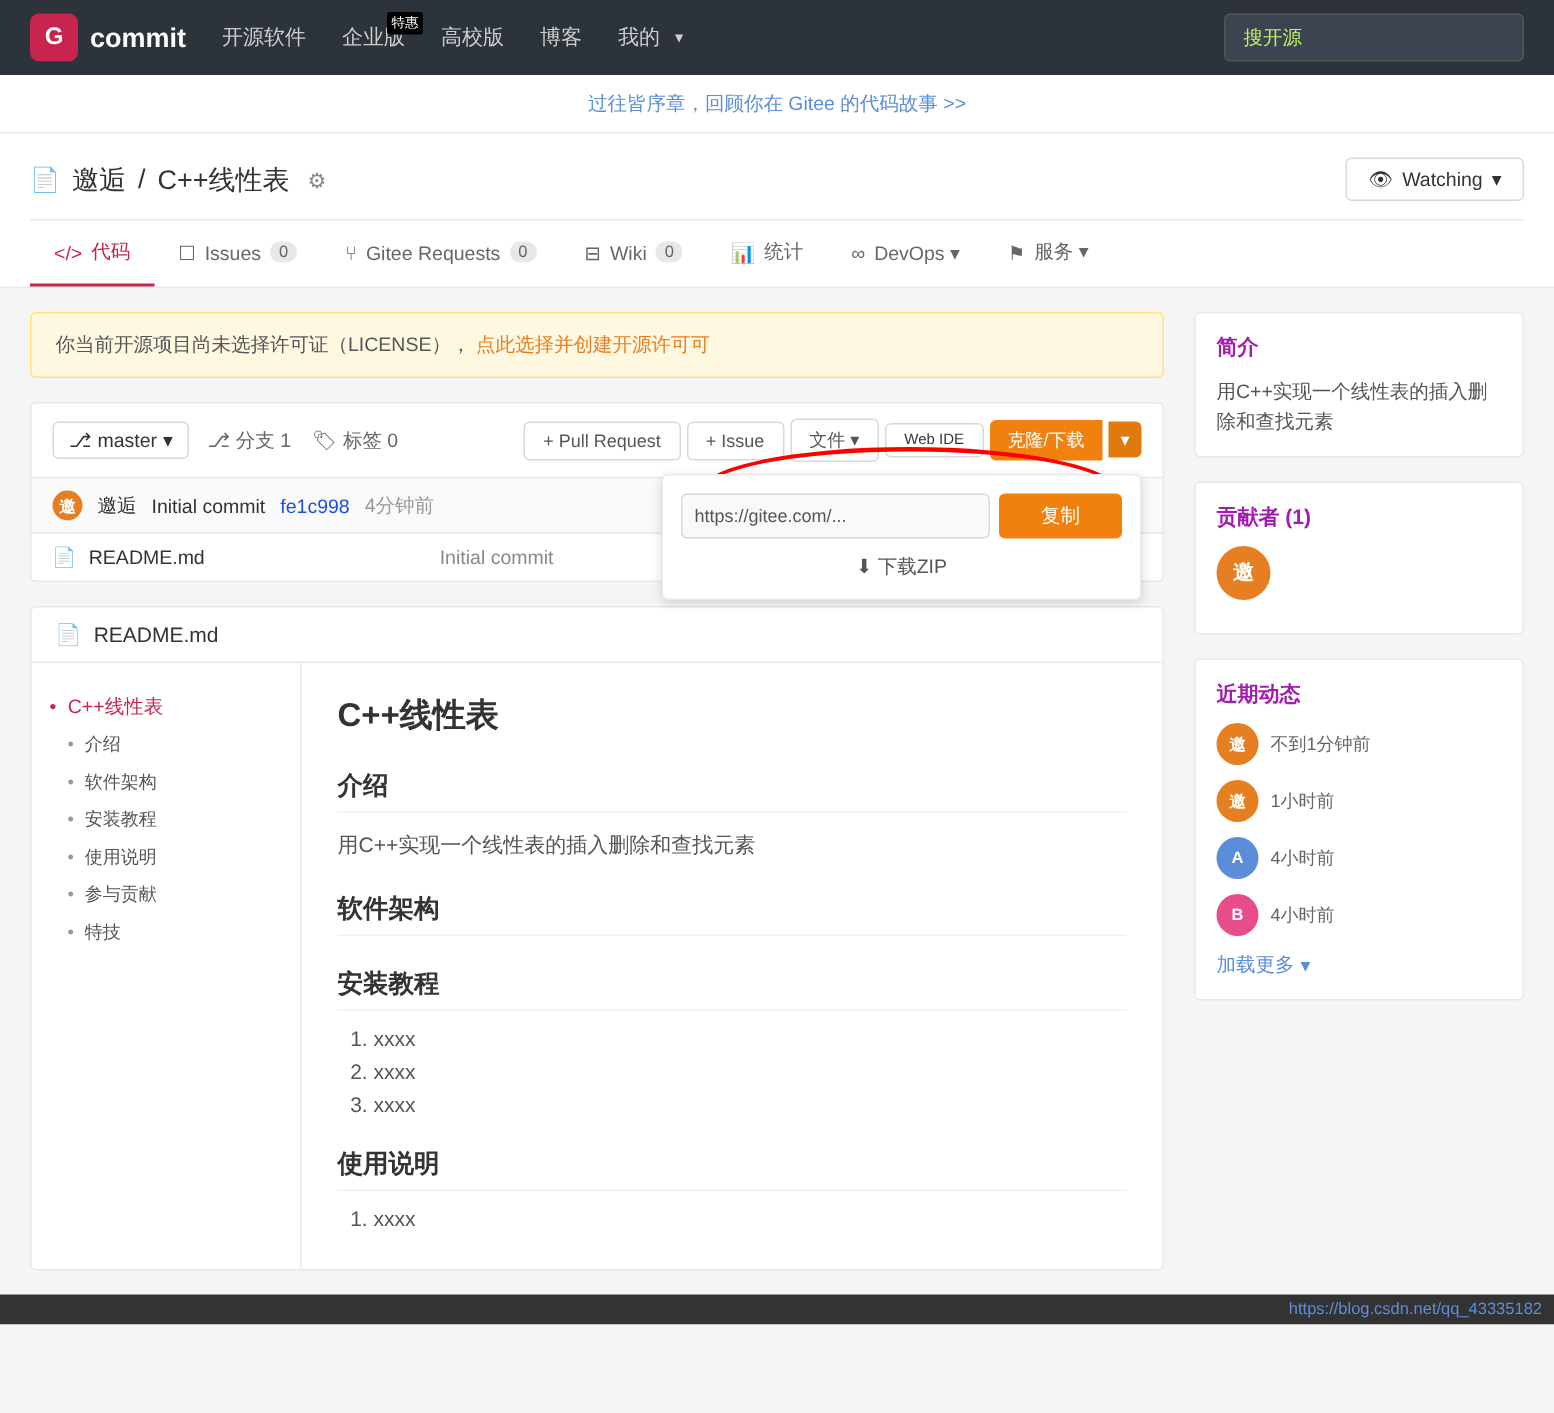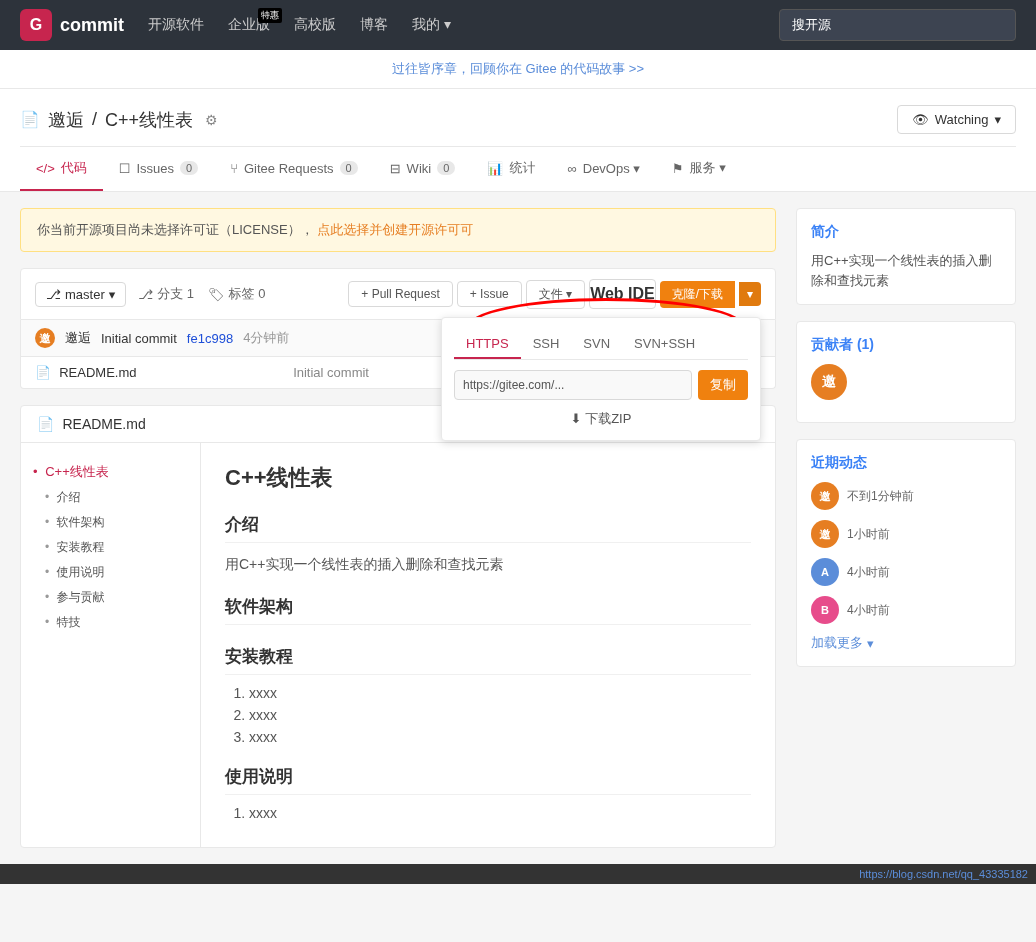--- a/index.html
+++ b/index.html
@@ -32,39 +32,40 @@
       justify-content: center;
       color: white;
       font-weight: bold;
       font-size: 16px;
     }
     .top-nav .nav-item {
       color: #ccc;
       font-size: 14px;
       cursor: pointer;
       position: relative;
+      font-family: Liberation Mono, monospace;
     }
     .badge-special {
       position: absolute;
       top: -8px;
       right: -12px;
       background: #000000;
       color: white;
       font-size: 9px;
       padding: 1px 3px;
       border-radius: 2px;
     }
     .nav-search {
       margin-left: auto;
       background: #3d4451;
       border: 1px solid #555;
       border-radius: 4px;
       padding: 6px 12px;
-      color: #ffffff;
-      width: 237px;
+      color: #bef264;
+      width: 200px;
       font-size: 13px;
       cursor: text;
     }
 
     
     .banner {
       background: white;
       text-align: center;
       padding: 10px;
       font-size: 13px;
@@ -208,28 +209,28 @@
     .btn-outline {
       padding: 5px 12px;
       border: 1px solid #d9d9d9;
       border-radius: 4px;
       background: white;
       font-size: 12px;
       cursor: pointer;
       color: #555;
     }
     .btn-webide {
-      padding: 5px 0;
+      padding: 5px 12px;
       border: 1px solid #d9d9d9;
       border-radius: 4px;
       background: white;
-      font-size: 16px;
+      font-size: 10px;
       cursor: pointer;
       color: #333;
-      font-weight: 700;
+      font-weight: 400;
     }
     .btn-clone {
       display: flex;
       align-items: center;
       gap: 0;
     }
     .btn-clone-main {
       padding: 5px 12px;
       background: #f0810f;
       color: white;
@@ -290,21 +291,21 @@
     .clone-url-input {
       flex: 1;
       padding: 6px 8px;
       border: 1px solid #d9d9d9;
       border-radius: 4px;
       font-size: 12px;
       color: #555;
       background: #f9f9f9;
     }
     .btn-copy {
-      padding: 6px 12px;
+      padding: 6px 28px;
       background: #f0810f;
       color: white;
       border: none;
       border-radius: 4px;
       font-size: 13px;
       cursor: pointer;
     }
     .download-zip {
       margin-top: 10px;
       text-align: center;
@@ -420,21 +421,21 @@
     .sidebar-section {
       background: white;
       border: 1px solid #e8e8e8;
       border-radius: 4px;
       padding: 14px;
       margin-bottom: 16px;
     }
     .sidebar-title {
       font-size: 14px;
       font-weight: 600;
-      color: #3b82f6;
+      color: #a21caf;
       margin-bottom: 10px;
     }
     .sidebar-desc {
       font-size: 13px;
       color: #555;
       line-height: 1.5;
     }
     .contributors-section { }
     .contributor-item {
       display: flex;
@@ -603,26 +604,20 @@
           <div class="branch-bar-actions">
             <button class="btn-outline">+ Pull Request</button>
             <button class="btn-outline">+ Issue</button>
             <button class="btn-outline">文件 ▾</button>
             <button class="btn-webide">Web IDE</button>
             <div class="btn-clone clone-dropdown">
               <button class="btn-clone-main">克隆/下载</button>
               <button class="btn-clone-arrow">▾</button>
               
               <div class="clone-dropdown-content">
-                <div class="clone-tabs">
-                  <div class="clone-tab active">HTTPS</div>
-                  <div class="clone-tab">SSH</div>
-                  <div class="clone-tab">SVN</div>
-                  <div class="clone-tab">SVN+SSH</div>
-                </div>
                 <div class="clone-url-row">
                   <input class="clone-url-input" type="text" readonly="" value="https://gitee.com/..." style="">
                   <button class="btn-copy">复制</button>
                 </div>
                 <div class="download-zip">
                   <span>⬇</span>
                   <span>下载ZIP</span>
                 </div>
               </div>
             </div>

